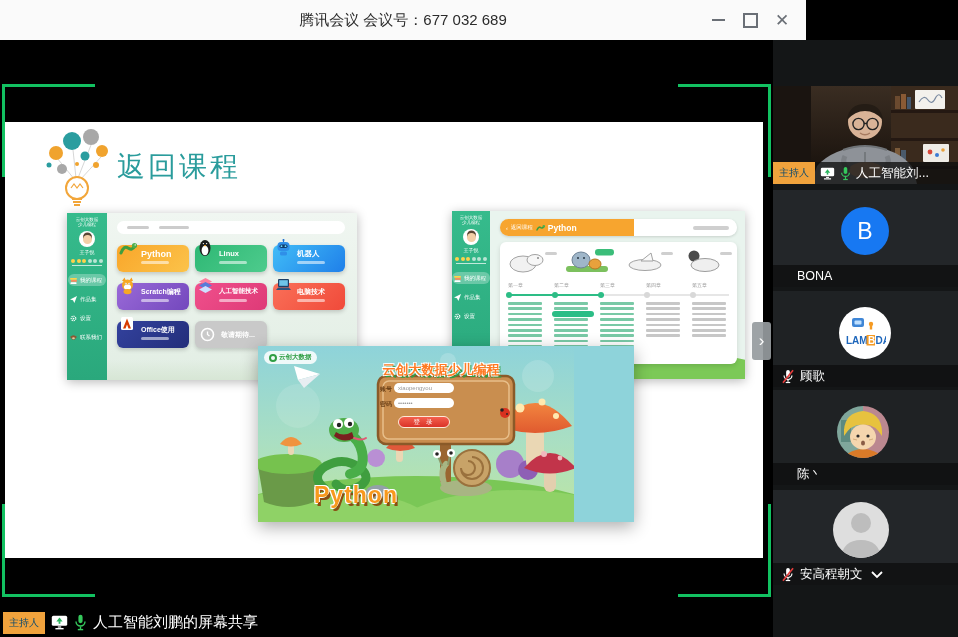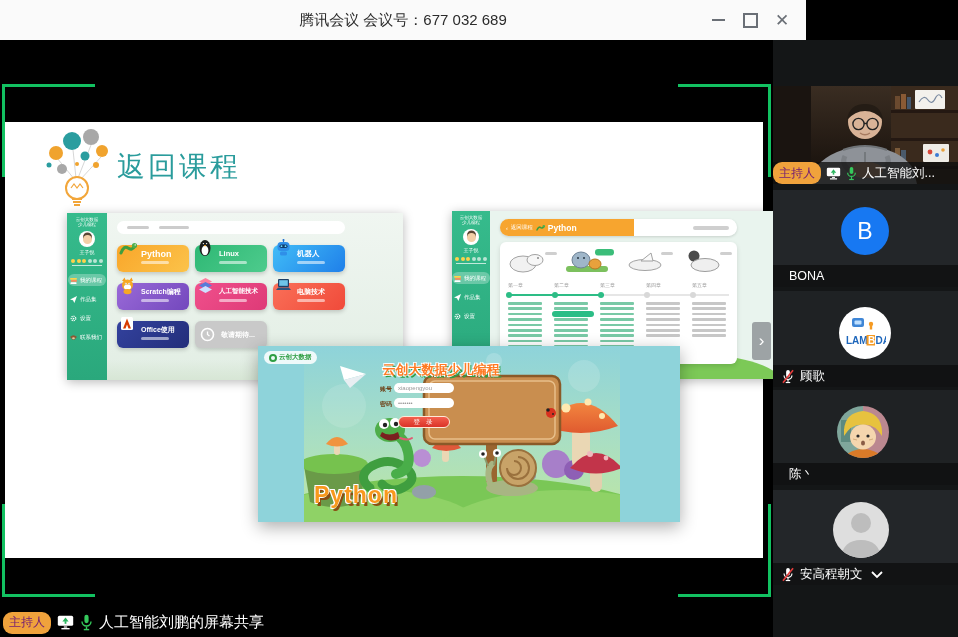--- a/index.html
+++ b/index.html
@@ -18,21 +18,21 @@
   .stage{position:absolute;left:0;top:40px;width:773px;height:597px;background:#000;}
   .corner{position:absolute;width:90px;height:90px;border:0 solid #12c161;}
   .c-tl{left:2px;top:44px;border-left-width:3px;border-top-width:3px;}
   .c-tr{left:678px;top:44px;border-right-width:3px;border-top-width:3px;}
   .c-bl{left:2px;top:464px;border-left-width:3px;border-bottom-width:3px;}
   .c-br{left:678px;top:464px;border-right-width:3px;border-bottom-width:3px;}
   .slide{position:absolute;left:5px;top:82px;width:758px;height:436px;background:#fff;}
   .slide-title{position:absolute;left:112px;top:26px;font-size:28px;color:#2a9c9c;letter-spacing:3px;}
   .slide-logo{position:absolute;left:36px;top:6px;}
   
-  .shot{position:absolute;box-shadow:0 2px 10px rgba(0,0,0,.28);overflow:hidden;background:#eef4ef;padding-left:46px;}
+  .shot{position:absolute;box-shadow:0 2px 10px rgba(0,0,0,.28);overflow:hidden;background:#eef4ef;}
   .kids-home{left:62px;top:91px;width:290px;height:167px;}
   .gside{position:absolute;left:0;top:0;bottom:0;background:linear-gradient(180deg,#36bb8c,#2aa87c);
          display:flex;flex-direction:column;align-items:center;color:#fff;}
   .kids-home .gside{width:40px;}
   .gbrand{font-size:4.5px;line-height:5px;text-align:center;margin-top:4px;opacity:.95;}
   .gavatar{width:16px;height:16px;border-radius:50%;background:#fff;margin-top:4px;position:relative;}
   .gavatar::after{content:"";position:absolute;left:3.5px;top:4px;width:9px;height:9px;border-radius:50%;
          background:#f3cfa7;box-shadow:0 -2.5px 0 #5a4634;}
   .guser{font-size:5px;margin-top:2px;}
   .gbadges{display:flex;gap:1.5px;margin-top:4px;}
@@ -106,23 +106,23 @@
   
   .roster{position:absolute;left:773px;top:40px;width:185px;height:597px;background:#141617;}
   .tile{position:absolute;left:0;width:185px;background:#232629;overflow:hidden;cursor:pointer;}
   .t1{top:46px;height:98px;background:#17110c;}
   .t2{top:150px;height:97px;}
   .t3{top:251px;height:96px;background:#1f2224;}
   .t4{top:350px;height:95px;background:#1f2224;}
   .t5{top:450px;height:95px;}
   .tlabel{position:absolute;left:0;right:0;bottom:0;height:22px;background:rgba(14,14,14,.78);
         display:flex;align-items:center;gap:5px;font-size:12.5px;color:#fff;white-space:nowrap;overflow:hidden;}
-  .tlabel .pad{padding-left:16px;}
+  .tlabel .pad{padding-left:24px;}
   .badge{background:#f0a23c;height:22px;display:flex;align-items:center;padding:0 6px;
-        font-size:12px;color:#701a75;flex:0 0 auto;border-radius:9px;}
+        font-size:10px;color:#0c4a6e;flex:0 0 auto;}
   .avafloat{position:absolute;border-radius:50%;}
   .av-b{left:68px;top:17px;width:48px;height:48px;background:#1778f2;color:#fff;font-size:23px;
         display:flex;align-items:center;justify-content:center;}
   .av-lam{left:66px;top:16px;width:52px;height:52px;background:#fff;display:flex;align-items:center;justify-content:center;}
   .av-anime{left:64px;top:16px;width:52px;height:52px;overflow:hidden;}
   .av-gray{left:60px;top:12px;width:56px;height:56px;background:#dedede;overflow:hidden;}
   .chev{margin-left:2px;display:flex;align-items:center;cursor:pointer;}
   
   .sharebar{position:absolute;left:0;top:568px;width:773px;height:29px;background:#000;
         display:flex;align-items:center;gap:6px;}

